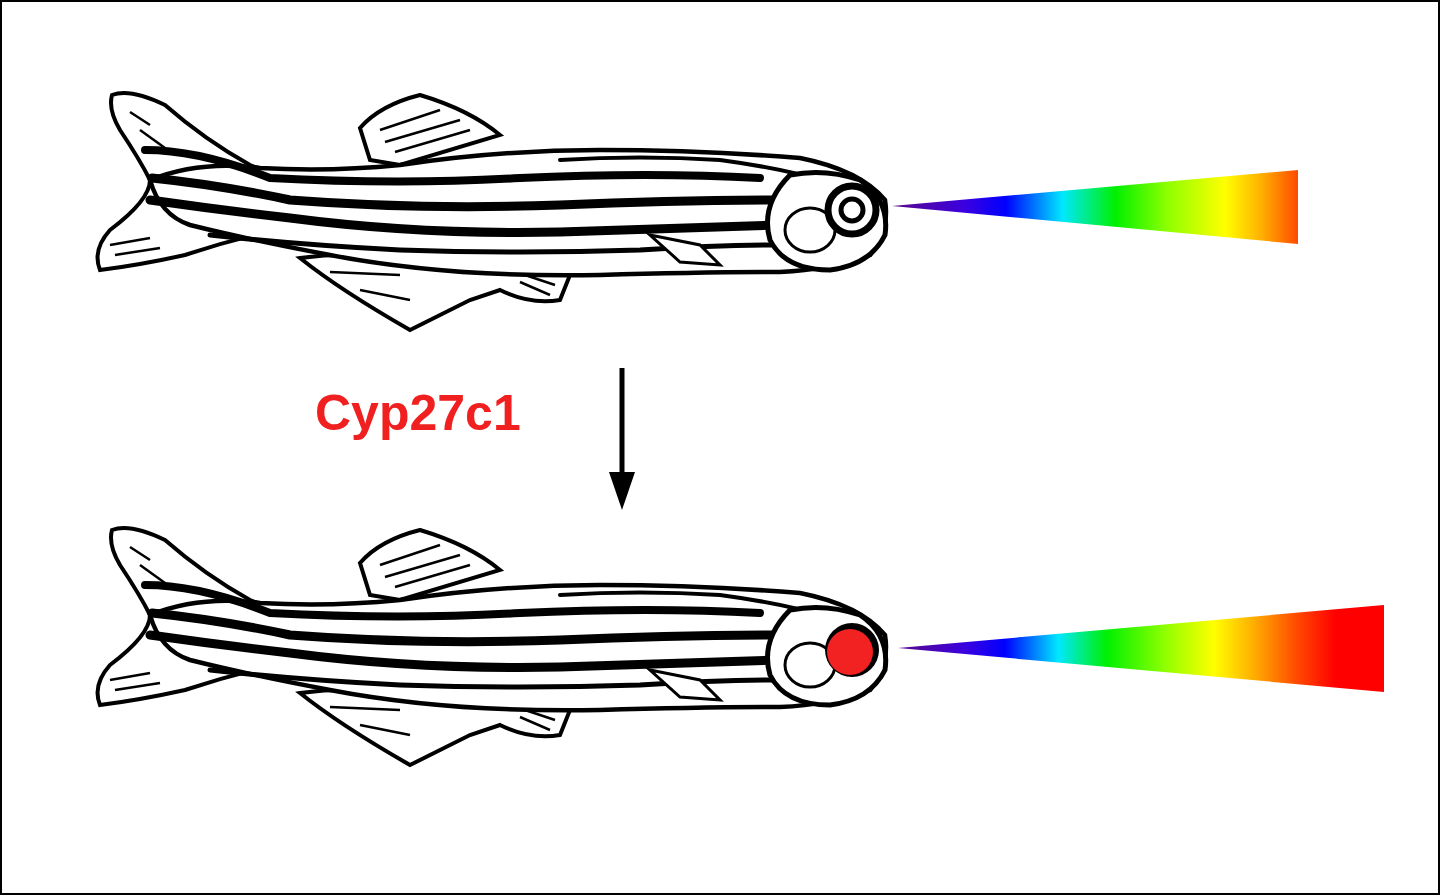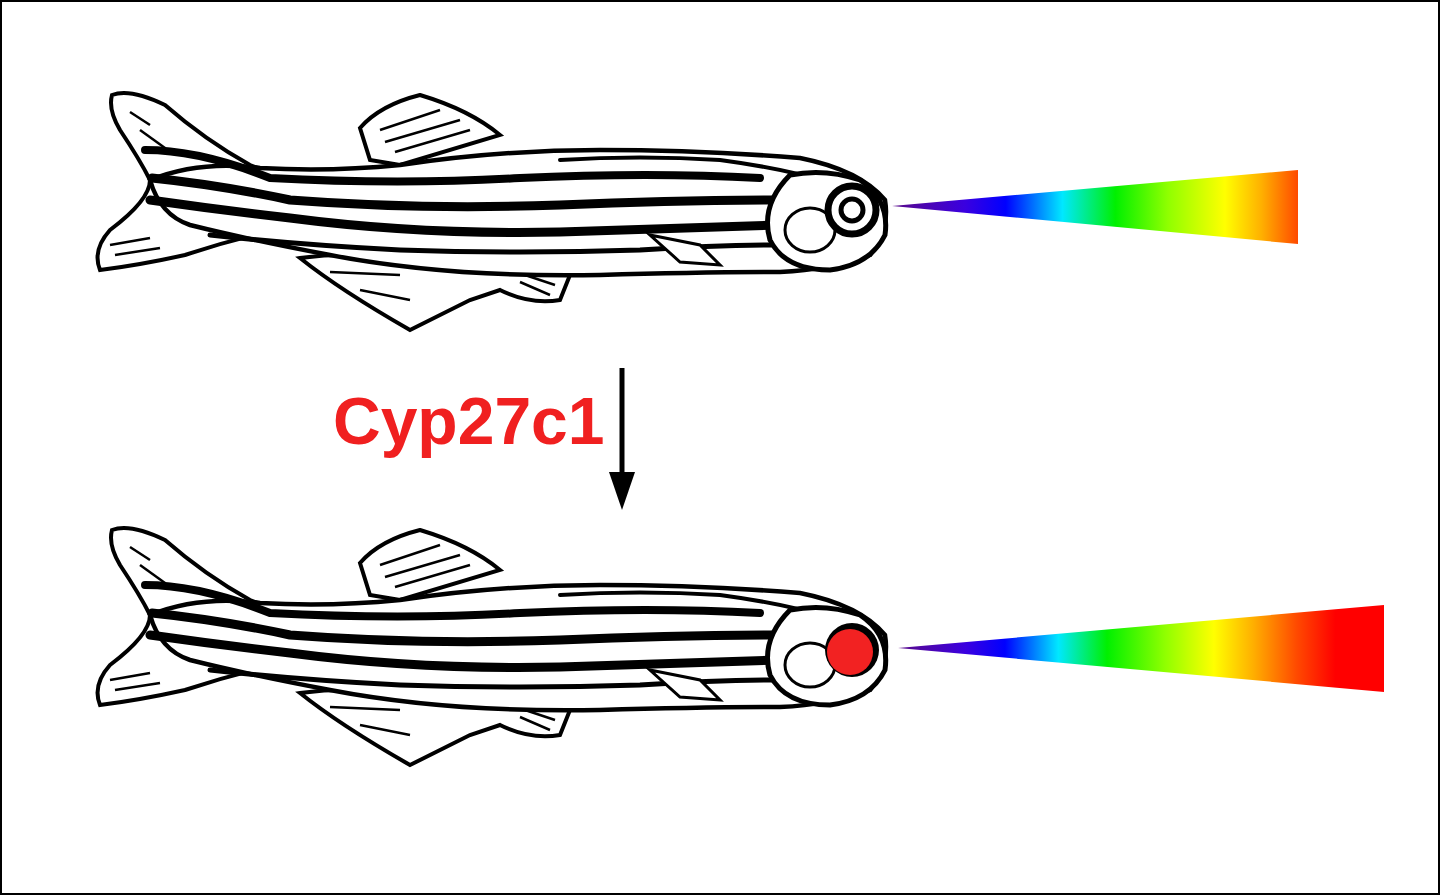--- a/index.html
+++ b/index.html
@@ -1,22 +1,22 @@
 <!DOCTYPE html>
 <html><head>
 <meta charset="utf-8">
 <style>
   html, body { margin: 0; padding: 0; background: #ffffff; }
   body { width: 1440px; height: 895px; position: relative; overflow: hidden; font-family: "Liberation Sans", sans-serif; }
   .frame { position: absolute; left: 0; top: 0; width: 1436px; height: 891px; border: 2px solid #000; }
   svg.scene { position: absolute; left: 0; top: 0; }
   .label {
-    position: absolute; left: 333px; top: 388px;
+    position: absolute; left: 315px; top: 388px;
     font-family: "Liberation Sans", sans-serif; font-weight: bold;
-    font-size: 66px; letter-spacing: 0px; line-height: 1;
+    font-size: 50px; letter-spacing: 0px; line-height: 1;
   }
 </style>
 </head>
 <body>
 
 <div class="frame"></div>
 
 <svg class="scene" width="1440" height="895" viewBox="0 0 1440 895">
   <defs>
     <linearGradient id="specTop" x1="0" y1="0" x2="1" y2="0">

